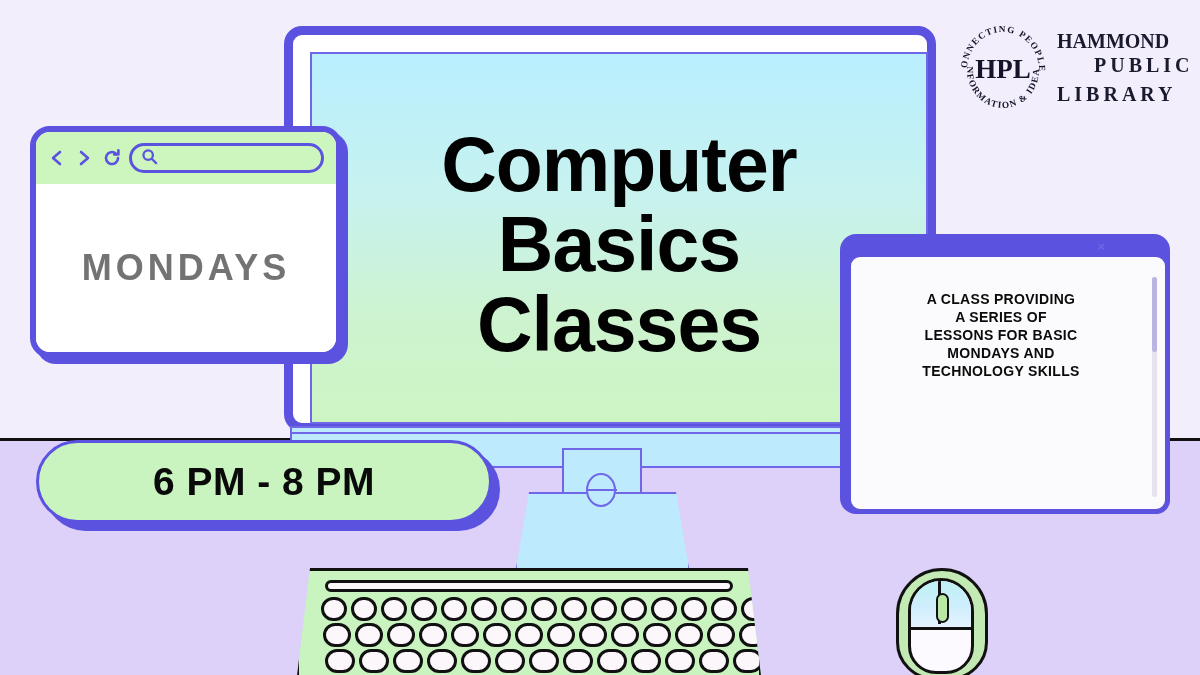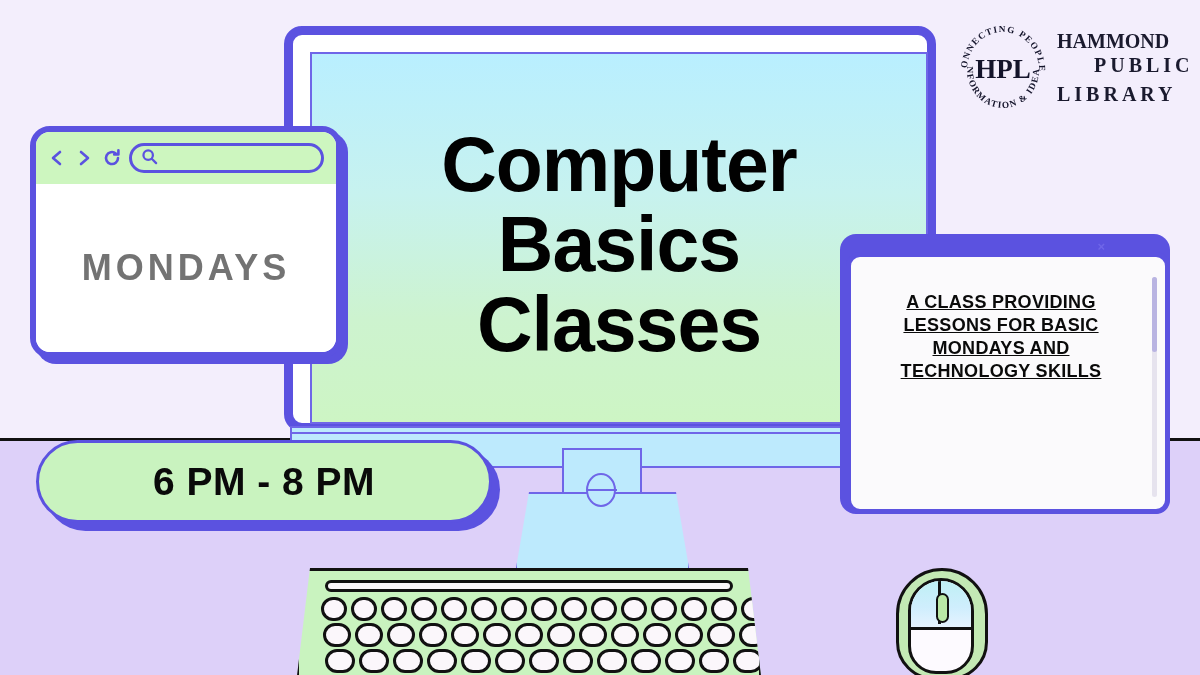--- a/index.html
+++ b/index.html
@@ -131,23 +131,22 @@
   }
   .info-card{
     position:absolute;left:846px;top:252px;width:324px;height:262px;
     background:#fbfafc;border:5px solid #5b52e0;border-radius:14px;box-sizing:border-box;
   }
   .info-close{
     position:absolute;right:60px;top:-18px;font-size:13px;color:#6f66e8;font-weight:bold;
   }
   .info-text{
     position:absolute;left:8px;right:22px;top:34px;
-    text-align:center;font-weight:bold;font-size:18px;line-height:1.28;color:#0a0a0a;
+    text-align:center;font-weight:bold;font-size:14px;line-height:1.28;color:#0a0a0a;
     letter-spacing:.3px;
-    text-decoration:underline;
   }
   .info-scrollbar{
     position:absolute;right:8px;top:20px;width:5px;height:220px;background:#e6e3ee;border-radius:3px;
   }
   .info-thumb{position:absolute;left:0;top:0;width:5px;height:75px;background:#b9b4e2;border-radius:3px;}
 
   
   .time-shadow{
     position:absolute;left:44px;top:448px;width:456px;height:83px;
     background:#5b52e0;border-radius:42px;
@@ -292,20 +291,21 @@
     <div class="browser-body">
       <span class="mondays-text">MONDAYS</span>
     </div>
   </div>
 
   <div class="info-shadow"></div>
   <div class="info-card">
     <span class="info-close">×</span>
     <div class="info-text">
       <div>A CLASS PROVIDING</div>
+      <div>A SERIES OF</div>
       <div>LESSONS FOR BASIC</div>
       <div>MONDAYS AND</div>
       <div>TECHNOLOGY SKILLS</div>
     </div>
     <div class="info-scrollbar">
       <div class="info-thumb"></div>
     </div>
   </div>
 
   <div class="time-shadow"></div>

